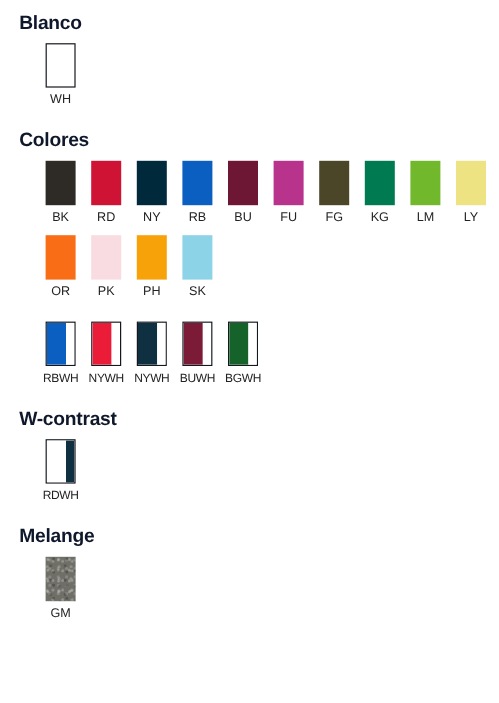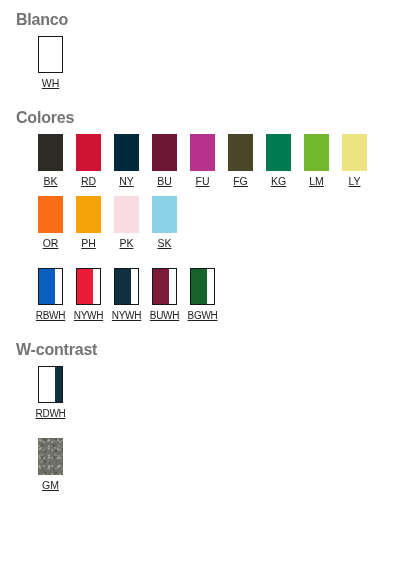--- a/index.html
+++ b/index.html
@@ -21,21 +21,21 @@
     box-sizing: border-box;
     padding: 10px 0 0 0;
   }
   .section {
     margin: 0 0 0 0;
   }
   .section-title {
     font-size: 16px;
     font-weight: bold;
     letter-spacing: -0.2px;
-    color: #737373;
+    color: #0f172a;
     margin: 0 0 6px 16px;
     line-height: 20px;
   }
   .swatch-row {
     display: flex;
     flex-direction: row;
     align-items: flex-start;
     margin-left: 38px;
     gap: 13px;
   }
@@ -86,21 +86,20 @@
       radial-gradient(circle at 50% 40%, rgba(255,255,255,0.18) 0 1px, transparent 1.4px);
     background-size: 9px 9px, 11px 11px, 8px 8px, 12px 12px, 10px 10px, 13px 13px, 7px 7px;
   }
   .chip-label {
     font-size: 10.5px;
     line-height: 13px;
     color: #232323;
     margin-top: 4px;
     text-align: center;
     white-space: nowrap;
-    text-decoration: underline;
   }
   .gap-after-section {
     height: 18px;
   }
   .gap-small {
     height: 8px;
   }
   .contrast-row {
     display: flex;
     flex-direction: row;
@@ -146,20 +145,24 @@
       </div>
       <div class="swatch-cell">
         <div class="chip plain" style="background:#ce1335"></div>
         <div class="chip-label">RD</div>
       </div>
       <div class="swatch-cell">
         <div class="chip plain" style="background:#002a3c"></div>
         <div class="chip-label">NY</div>
       </div>
       <div class="swatch-cell">
+        <div class="chip plain" style="background:#0b5fc0"></div>
+        <div class="chip-label">RB</div>
+      </div>
+      <div class="swatch-cell">
         <div class="chip plain" style="background:#6e1735"></div>
         <div class="chip-label">BU</div>
       </div>
       <div class="swatch-cell">
         <div class="chip plain" style="background:#b8338b"></div>
         <div class="chip-label">FU</div>
       </div>
       <div class="swatch-cell">
         <div class="chip plain" style="background:#4c4629"></div>
         <div class="chip-label">FG</div>
@@ -179,28 +182,28 @@
     </div>
 
     <div class="gap-small"></div>
 
     <div class="swatch-row">
       <div class="swatch-cell">
         <div class="chip plain" style="background:#f96d16"></div>
         <div class="chip-label">OR</div>
       </div>
       <div class="swatch-cell">
+        <div class="chip plain" style="background:#f8dce2"></div>
+        <div class="chip-label">PK</div>
+      </div>
+      <div class="swatch-cell">
         <div class="chip plain" style="background:#f8a20a"></div>
         <div class="chip-label">PH</div>
       </div>
       <div class="swatch-cell">
-        <div class="chip plain" style="background:#f8dce2"></div>
-        <div class="chip-label">PK</div>
-      </div>
-      <div class="swatch-cell">
         <div class="chip plain" style="background:#8dd3e8"></div>
         <div class="chip-label">SK</div>
       </div>
     </div>
   </div>
 
   <div class="gap-after-section"></div>
 
   <div class="section">
     <div class="contrast-row">
@@ -253,20 +256,21 @@
           <div class="accent-part" style="background:#0f3040"></div>
         </div>
         <div class="chip-label">RDWH</div>
       </div>
     </div>
   </div>
 
   <div class="gap-after-section"></div>
 
   <div class="section">
+    <div class="section-title">Melange</div>
     <div class="swatch-row">
       <div class="swatch-cell">
         <div class="chip melange"></div>
         <div class="chip-label">GM</div>
       </div>
     </div>
   </div>
 
 </div>
 

